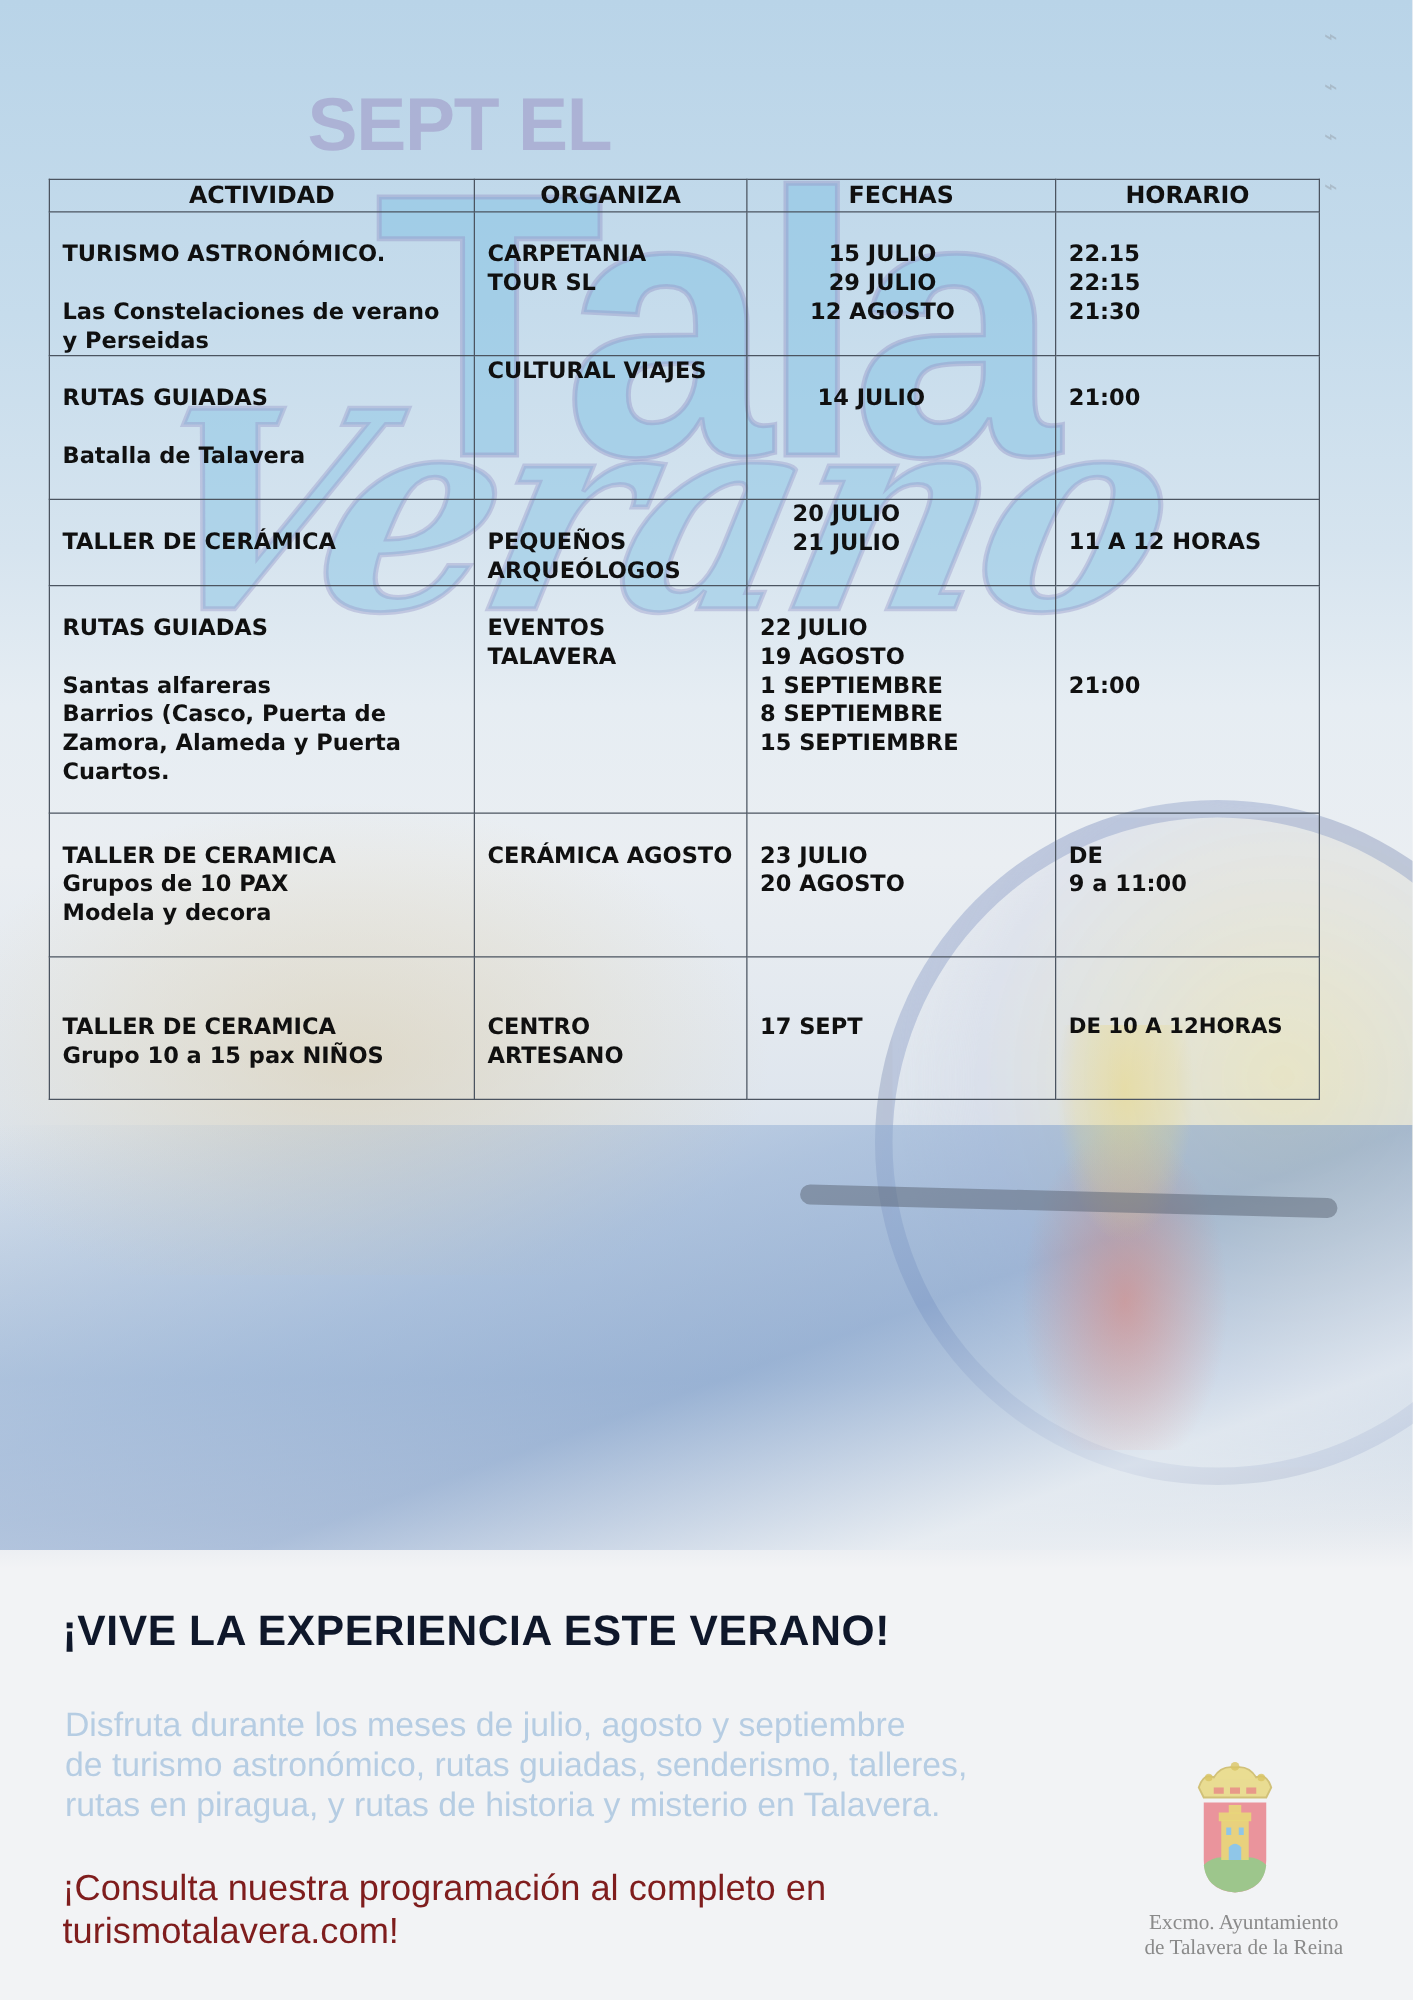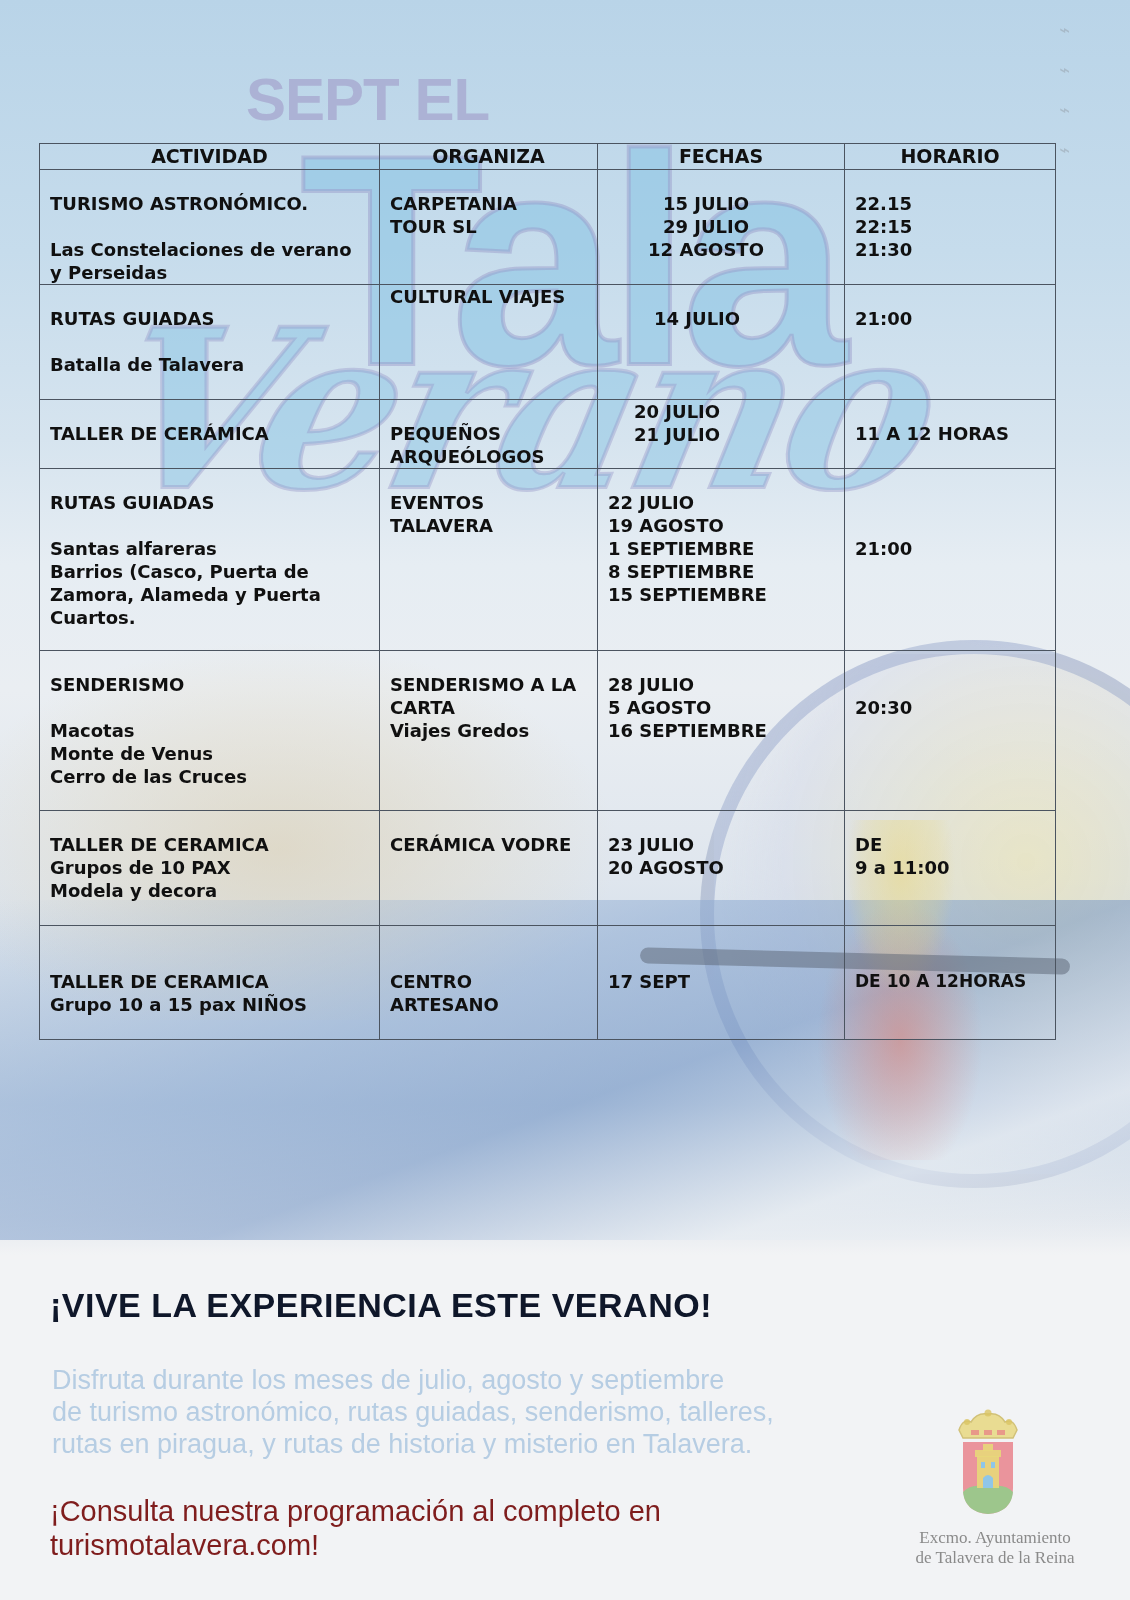--- a/index.html
+++ b/index.html
@@ -166,40 +166,26 @@
       <td style="padding-top:22px"><span class="cell">EVENTOS
 TALAVERA</span></td>
       <td style="padding-top:22px"><span class="cell">22 JULIO
 19 AGOSTO
 1 SEPTIEMBRE
 8 SEPTIEMBRE
 15 SEPTIEMBRE</span></td>
       <td style="padding-top:68px"><span class="cell">21:00</span></td>
     </tr>
 
-    <tr style="height:160px">
-      <td style="padding-top:22px"><span class="cell">SENDERISMO
-
-Macotas
-Monte de Venus
-Cerro de las Cruces</span></td>
-      <td style="padding-top:22px"><span class="cell">SENDERISMO A LA
-CARTA
-     Viajes Gredos</span></td>
-      <td style="padding-top:22px"><span class="cell">28 JULIO
-5 AGOSTO
-16 SEPTIEMBRE</span></td>
-      <td style="padding-top:45px"><span class="cell">20:30</span></td>
-    </tr>
 
     <tr style="height:115px">
       <td style="padding-top:22px"><span class="cell">TALLER DE CERAMICA
 Grupos de 10 PAX
 Modela y decora</span></td>
-      <td style="padding-top:22px"><span class="cell">CERÁMICA VODRE</span></td>
+      <td style="padding-top:22px"><span class="cell">CERÁMICA AGOSTO</span></td>
       <td style="padding-top:22px"><span class="cell">23 JULIO
 20 AGOSTO</span></td>
       <td style="padding-top:22px"><span class="cell">DE
 9 a 11:00</span></td>
     </tr>
 
     <tr style="height:114px">
       <td style="padding-top:44px"><span class="cell">TALLER DE CERAMICA
 Grupo 10 a 15 pax NIÑOS</span></td>
       <td style="padding-top:44px"><span class="cell">CENTRO

